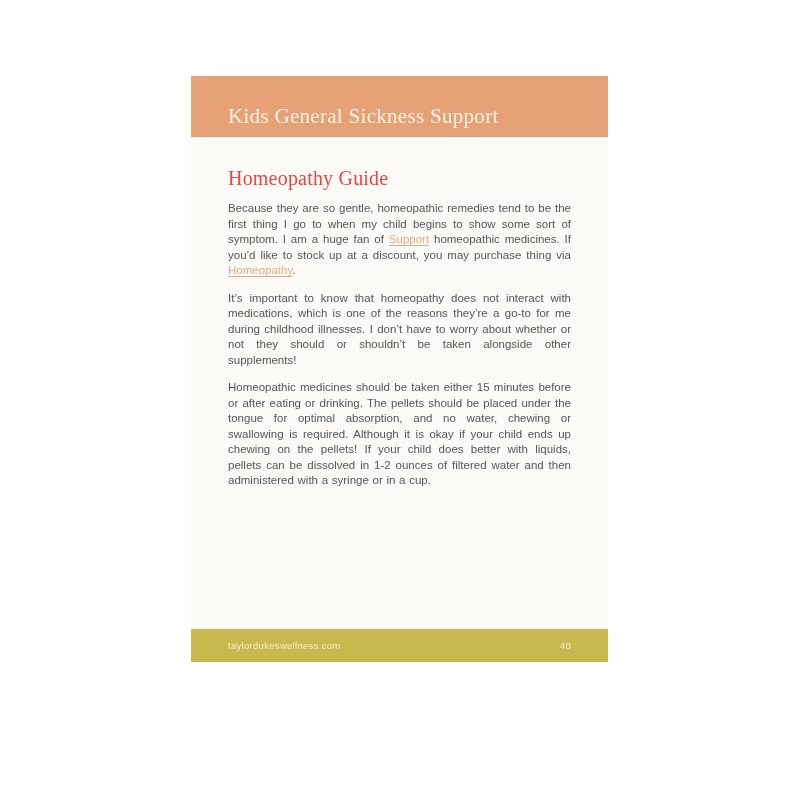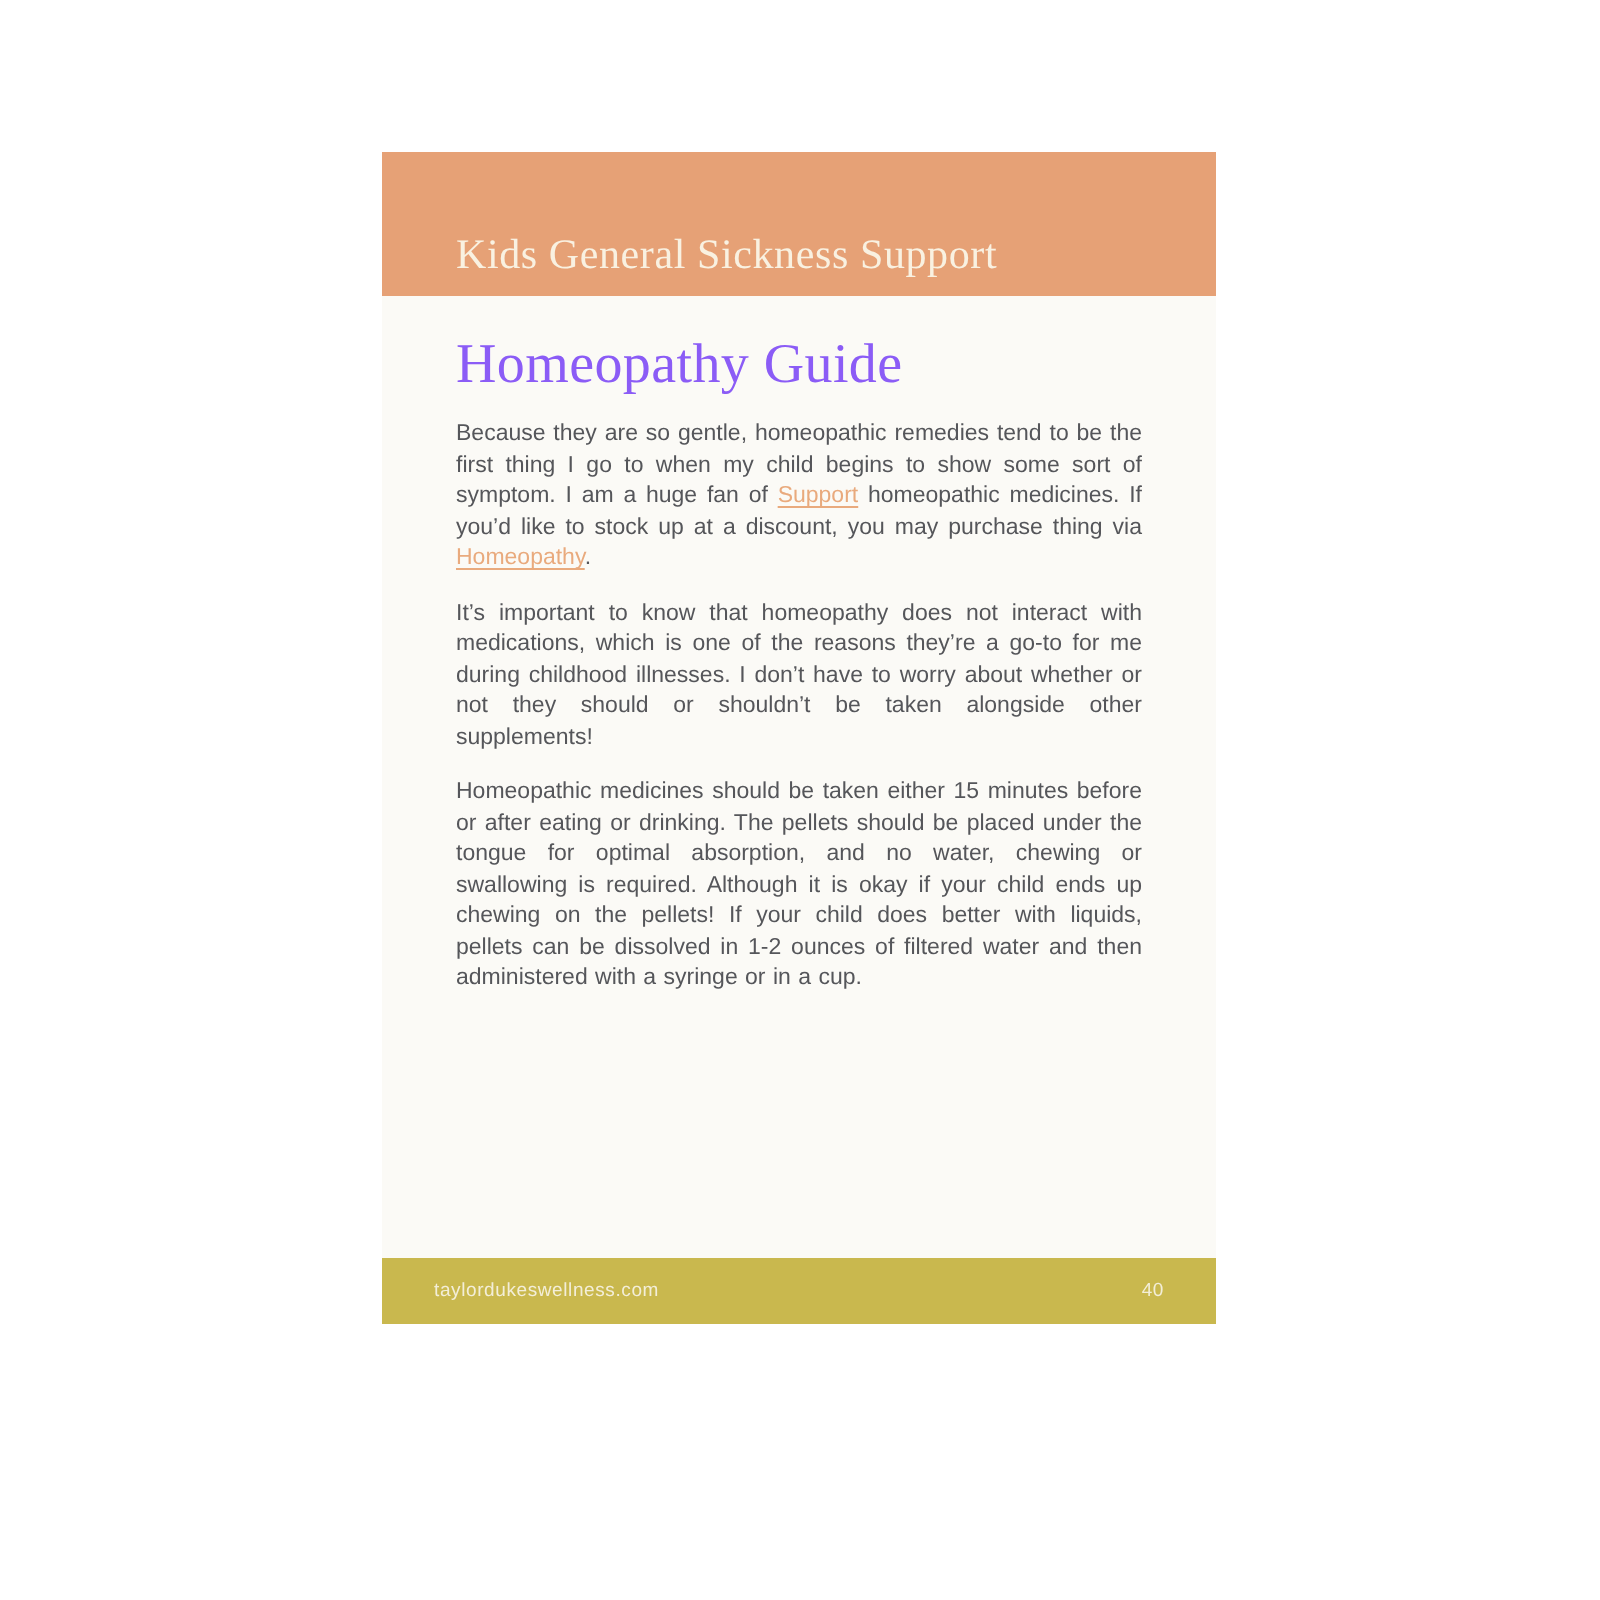--- a/index.html
+++ b/index.html
@@ -21,21 +21,21 @@
     position: absolute;
     left: 191px;
     top: 76px;
     width: 417px;
     height: 586px;
     background: #fbfaf6;
   }
   .header-band {
     position: absolute;
     top: 0; left: 0; right: 0;
-    height: 72px;
+    height: 61px;
     background: #e6a176;
     display: flex;
     align-items: flex-end;
     box-sizing: border-box;
     padding: 0 37px 9px 37px;
   }
   .header-title {
     font-family: "Liberation Serif", serif;
     font-weight: 400;
     font-size: 21px;
@@ -46,23 +46,23 @@
   }
   .content {
     position: absolute;
     top: 72px;
     left: 37px;
     right: 37px;
   }
   .doc-title {
     font-family: "Liberation Serif", serif;
     font-weight: 400;
-    font-size: 28px;
+    font-size: 20px;
     line-height: 1.15;
-    color: #8b5cf6;
+    color: #ef4444;
     margin: 19px 0 11px 0;
     letter-spacing: 0.2px;
   }
   .body-para {
     margin: 0 0 12px 0;
     text-align: justify;
     font-size: 11.5px;
     line-height: 15.5px;
     color: #55565a;
     word-spacing: 0.5px;
@@ -76,21 +76,21 @@
   }
   .footer-band {
     position: absolute;
     bottom: 0; left: 0; right: 0;
     height: 33px;
     background: #c9b84e;
     display: flex;
     align-items: center;
     justify-content: space-between;
     box-sizing: border-box;
-    padding: 0 26px;
+    padding: 0 37px;
   }
   .footer-text {
     font-size: 9.5px;
     color: #f3eed8;
     letter-spacing: 0.3px;
   }
 </style>
 </head>
 <body>
 

